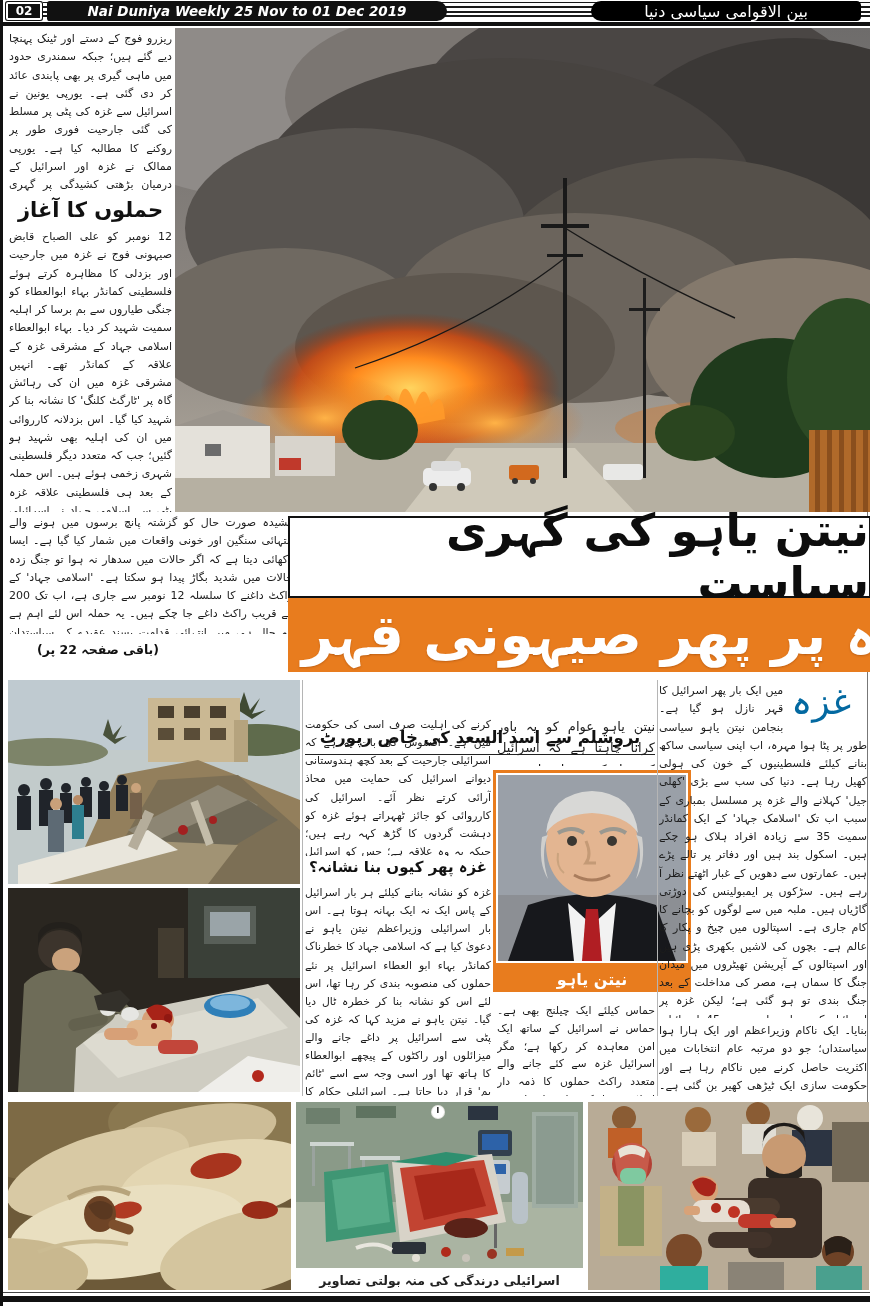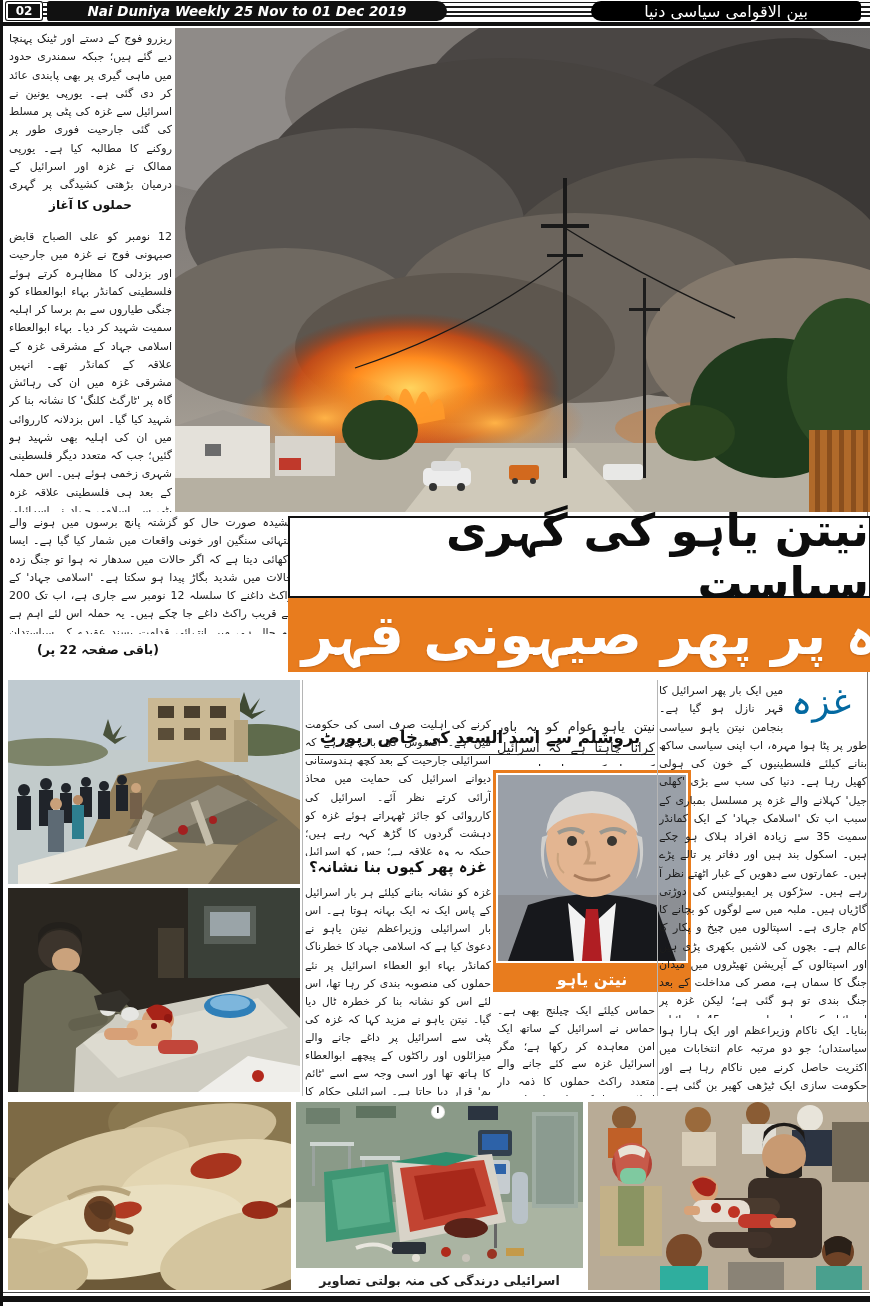--- a/index.html
+++ b/index.html
@@ -18,21 +18,21 @@
   .section-bar{left:588px;top:1px;width:270px;height:20px;background:#000000;color:#fff;
     border-radius:14px 6px 6px 14px;display:flex;align-items:center;justify-content:center;
     font-weight:normal;font-size:16px;direction:rtl;}
   .hdr-rule{left:0;top:22px;width:870px;height:4px;background:#111;}
   .right-rule{left:864px;top:28px;width:1px;height:1262px;background:#777;}
   .bottom-rule{left:0;top:1292px;width:870px;height:14px;
     border-top:1px solid #444;background:linear-gradient(#fff 0 3px,#111 3px 9px,#fff 9px);}
   
   .urdu{direction:rtl;text-align:justify;color:#1c1c1c;overflow:hidden;}
   .ucol{font-size:11px;line-height:1.66;}
-  .subhead{direction:rtl;text-align:center;font-weight:bold;font-size:12px;color:#111;}
+  .subhead{direction:rtl;text-align:center;font-weight:bold;font-size:21px;color:#111;}
   .contd{direction:rtl;font-weight:bold;font-size:12.5px;color:#111;}
   
   .hl-box{left:285px;top:516px;width:583px;height:82px;background:#fff;border:2.5px solid #111;
     box-sizing:border-box;display:flex;align-items:center;justify-content:center;}
   .hl-line1{direction:rtl;font-weight:bold;font-size:45px;color:#0d0d0d;letter-spacing:-1px;}
   .hl-band{left:285px;top:598px;width:675px;height:74px;display:flex;align-items:center;justify-content:center;}
   .hl-line2{direction:rtl;font-weight:bold;font-size:55px;color:#fff;letter-spacing:-1px;
     text-shadow:0 1px 2px rgba(120,50,0,.35);}
   
   .report-head{direction:rtl;text-align:center;font-weight:bold;font-size:16.5px;color:#111;

